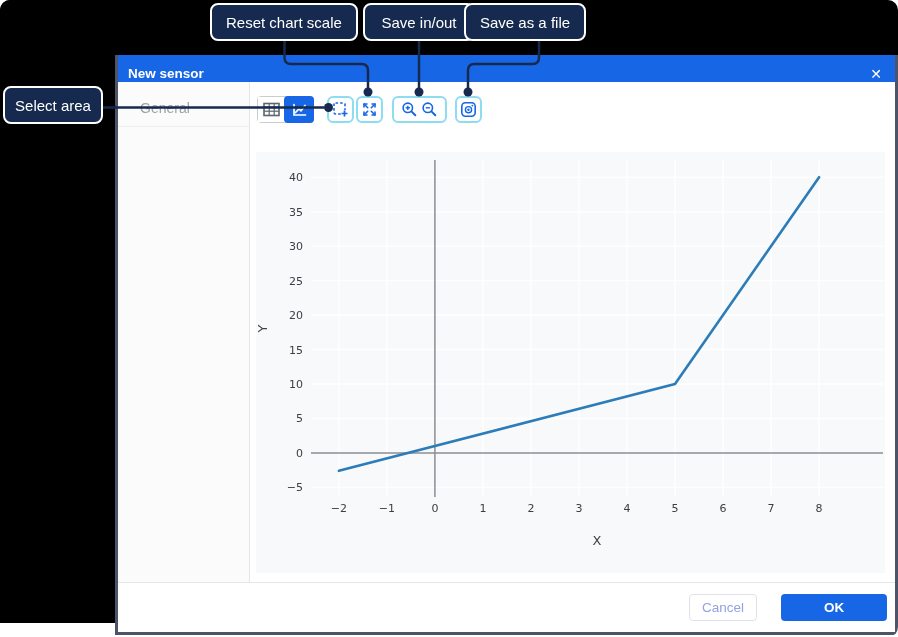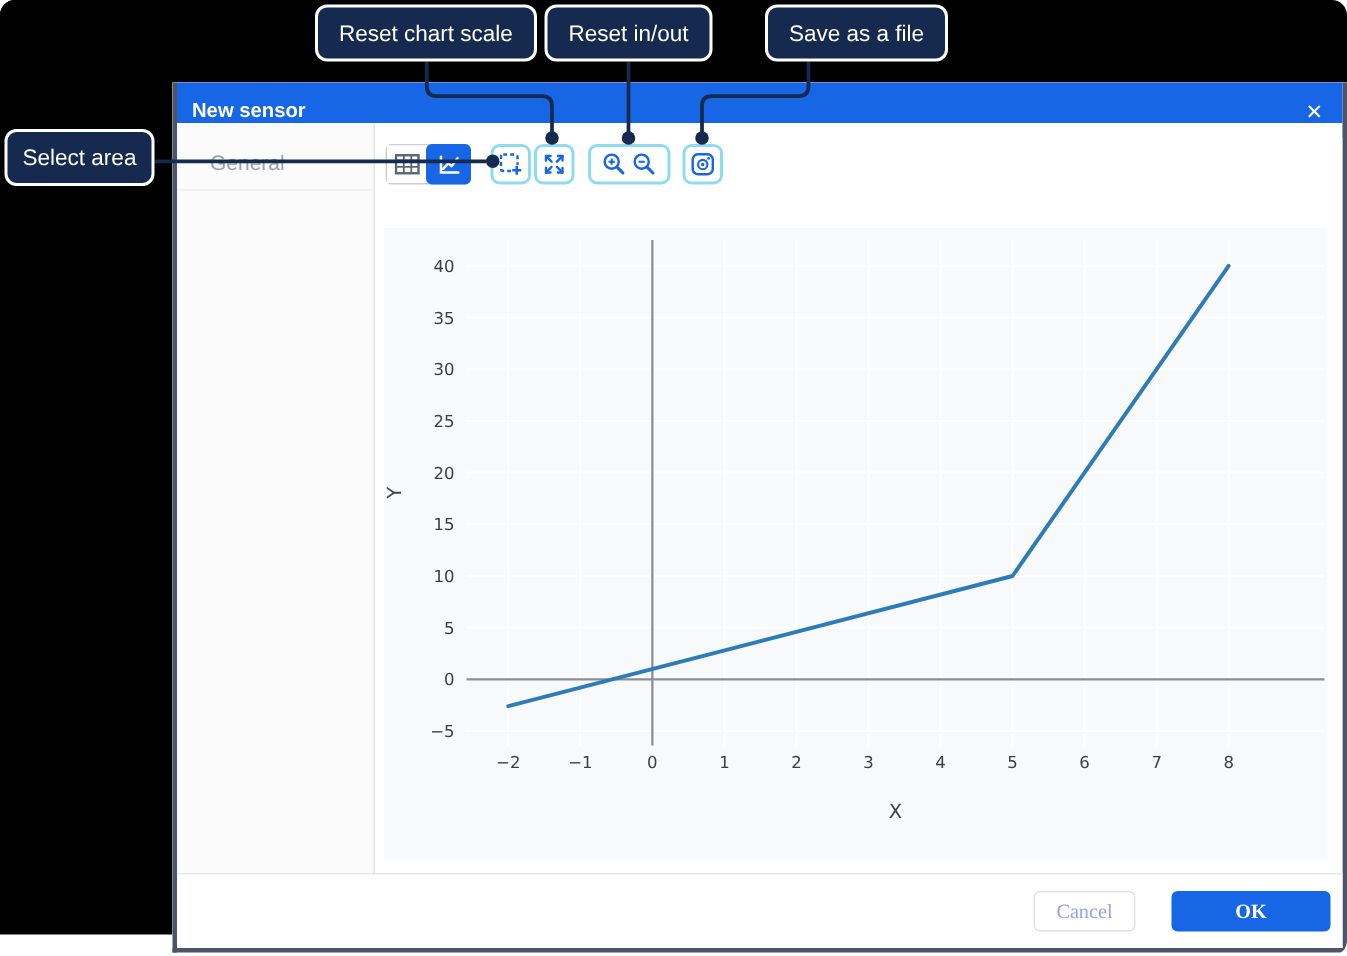--- a/index.html
+++ b/index.html
@@ -42,32 +42,32 @@
   .m-zoom{margin-left:9px;} .m-camera{margin-left:8px;}
 
   .chart-panel{position:absolute;left:6px;top:70px;width:629px;height:421px;background:#f8f9fa;}
   .tick{font:11px "DejaVu Sans",sans-serif;fill:#3c4043;}
   .axis-title{font:13px "DejaVu Sans",sans-serif;fill:#444;}
 
   
   .footer{position:absolute;left:0;right:0;bottom:0;height:50px;background:#fff;
           border-top:1px solid #e5e7ea;display:flex;align-items:center;
           justify-content:flex-end;gap:24px;padding-right:8px;box-sizing:border-box;}
-  .btn{height:27px;border-radius:4px;font-size:13.5px;font-family:Liberation Serif, serif;cursor:pointer;}
+  .btn{height:27px;border-radius:4px;font-size:13.5px;font-family:Liberation Sans, sans-serif;cursor:pointer;}
   .btn.cancel{width:68px;background:#fff;border:1px solid #e0e2e7;color:#94a1e3;}
   .btn.ok{width:106px;background:#1766e5;border:none;color:#fff;font-weight:bold;}
 
   
   .connectors{position:absolute;left:0;top:0;z-index:5;pointer-events:none;}
   .callout{position:absolute;z-index:6;background:#16294e;color:#fff;border:2px solid #fff;
            border-radius:8px;height:38px;display:flex;align-items:center;justify-content:center;
            padding:15px 14px;font-size:15px;box-sizing:border-box;white-space:nowrap;}
   #co-reset{left:210px;top:3px;min-width:147px;}
   #co-zoom{left:363px;top:3px;min-width:112px;}
-  #co-save{left:510px;top:3px;min-width:115px;text-align:center;}
+  #co-save{left:464px;top:3px;min-width:115px;text-align:center;}
   #co-select{left:3px;top:86px;min-width:100px;height:38px;padding:0 4px;}
 </style>
 </head>
 <body>
 
 <div class="screen">
   <div class="backdrop-top"></div>
   <div class="backdrop-left"></div>
 
   <div class="dialog">
@@ -222,16 +222,16 @@
     </g>
     <g fill="#16294e">
       <circle cx="368" cy="92" r="4.5"></circle>
       <circle cx="419" cy="92" r="4.5"></circle>
       <circle cx="468" cy="92" r="4.5"></circle>
       <circle cx="328.5" cy="107.5" r="4.5"></circle>
     </g>
   </svg>
 
   <div class="callout" id="co-reset">Reset chart scale</div>
-  <div class="callout" id="co-zoom">Reset in/out</div>
+  <div class="callout" id="co-zoom">Save in/out</div>
   <div class="callout" id="co-save">Save as a file</div>
   <div class="callout" id="co-select">Select area</div>
 </div>
 
 </body></html>

